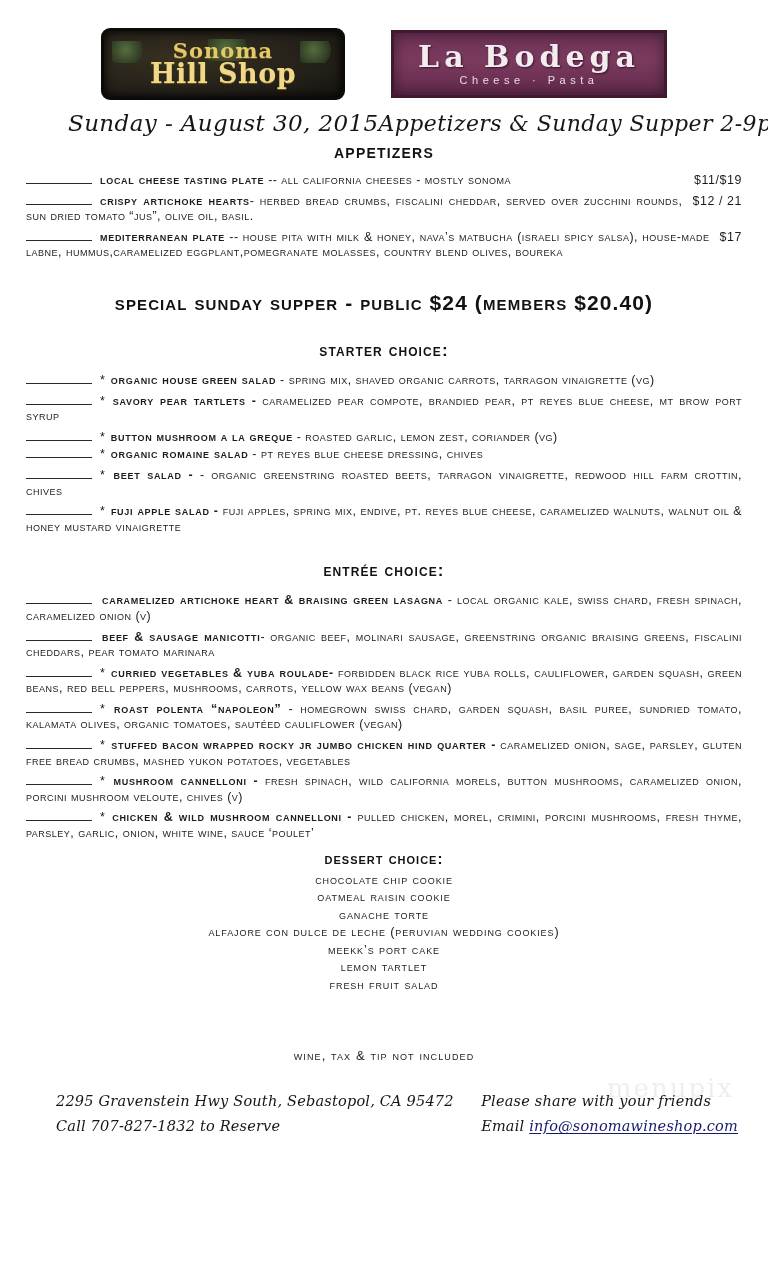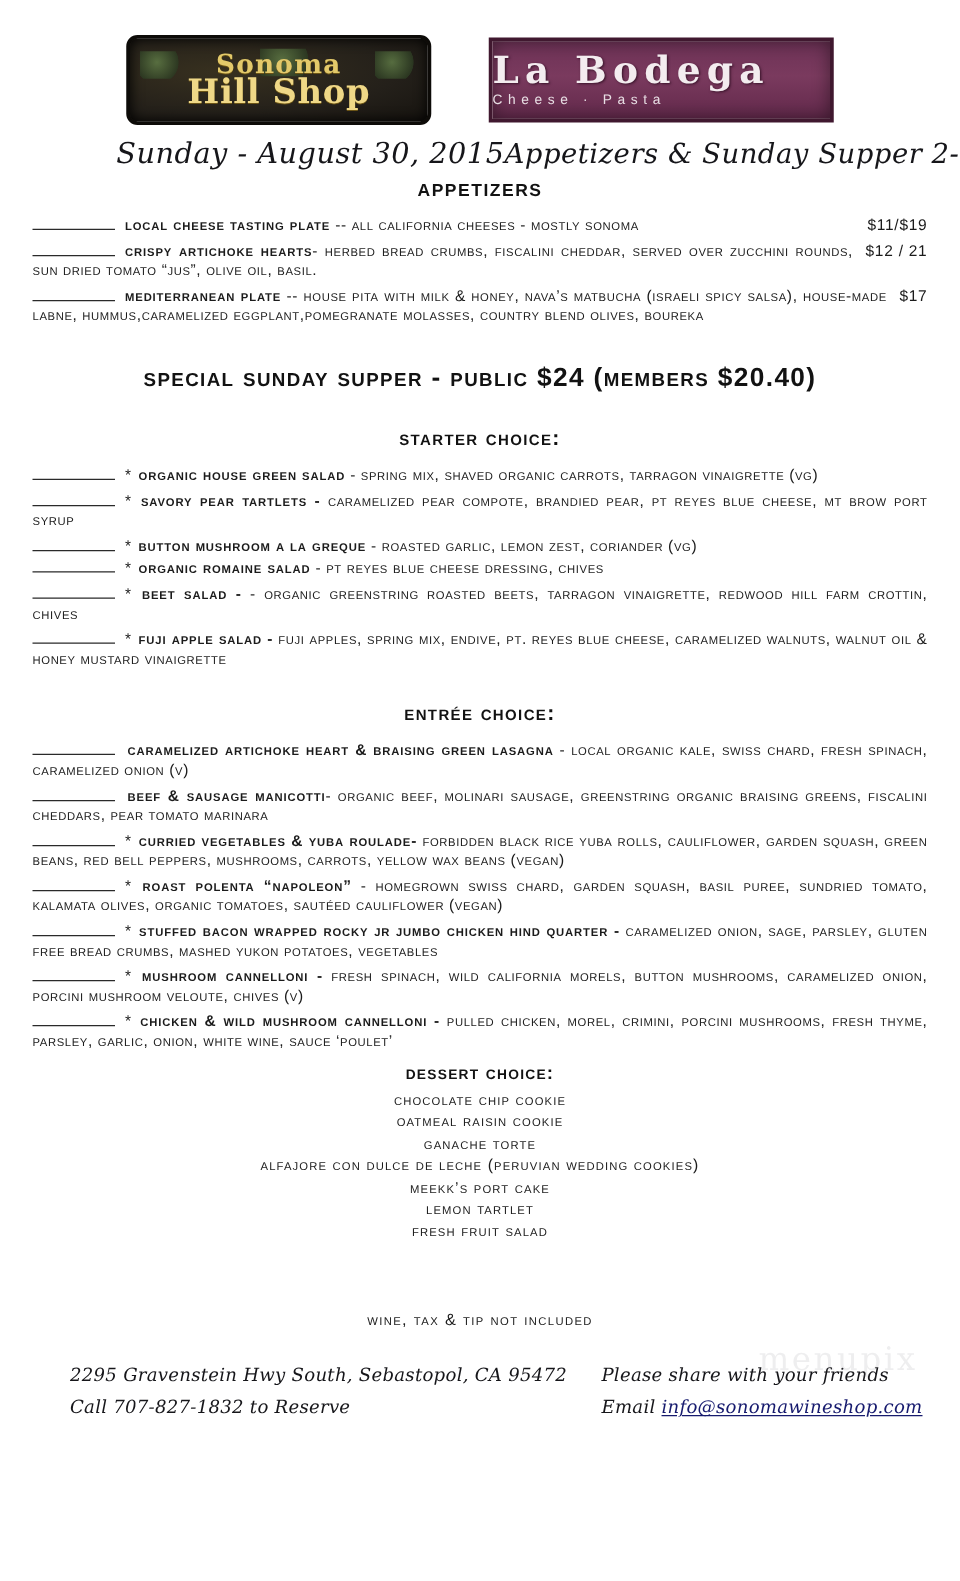--- a/index.html
+++ b/index.html
@@ -79,20 +79,21 @@
   .grape.g2 { right: 8px; top: 10px; }
   .grape.g3 { left: 104px; top: 8px; width: 44px; }
 
   .logo-bodega {
     width: 270px;
     height: 62px;
     background: linear-gradient(180deg, #6d3256 0%, #7a3a5e 45%, #62294b 100%);
     border: 3px solid #40182f;
     display: flex;
     flex-direction: column;
+    align-items: center;
     justify-content: center;
     position: relative;
     box-shadow: inset 0 0 14px rgba(0,0,0,.45);
   }
   .logo-bodega .b1 {
     font-family: "DejaVu Serif", serif;
     font-weight: bold;
     font-size: 30px;
     letter-spacing: 5px;
     color: #f3ecef;
@@ -107,21 +108,20 @@
     margin-top: 3px;
     line-height: 1;
   }
 
   
   .script-row {
     display: flex;
     align-items: flex-end;
     padding: 10px 40px 0 28px;
     justify-content: space-between;
-    margin-left: 25px;
   }
   .script {
     font-family: "DejaVu Serif", serif;
     font-style: italic;
     font-size: 23px;
     color: #16161a;
     letter-spacing: 0.4px;
     white-space: nowrap;
   }
   .script.date { padding-left: 40px; }

